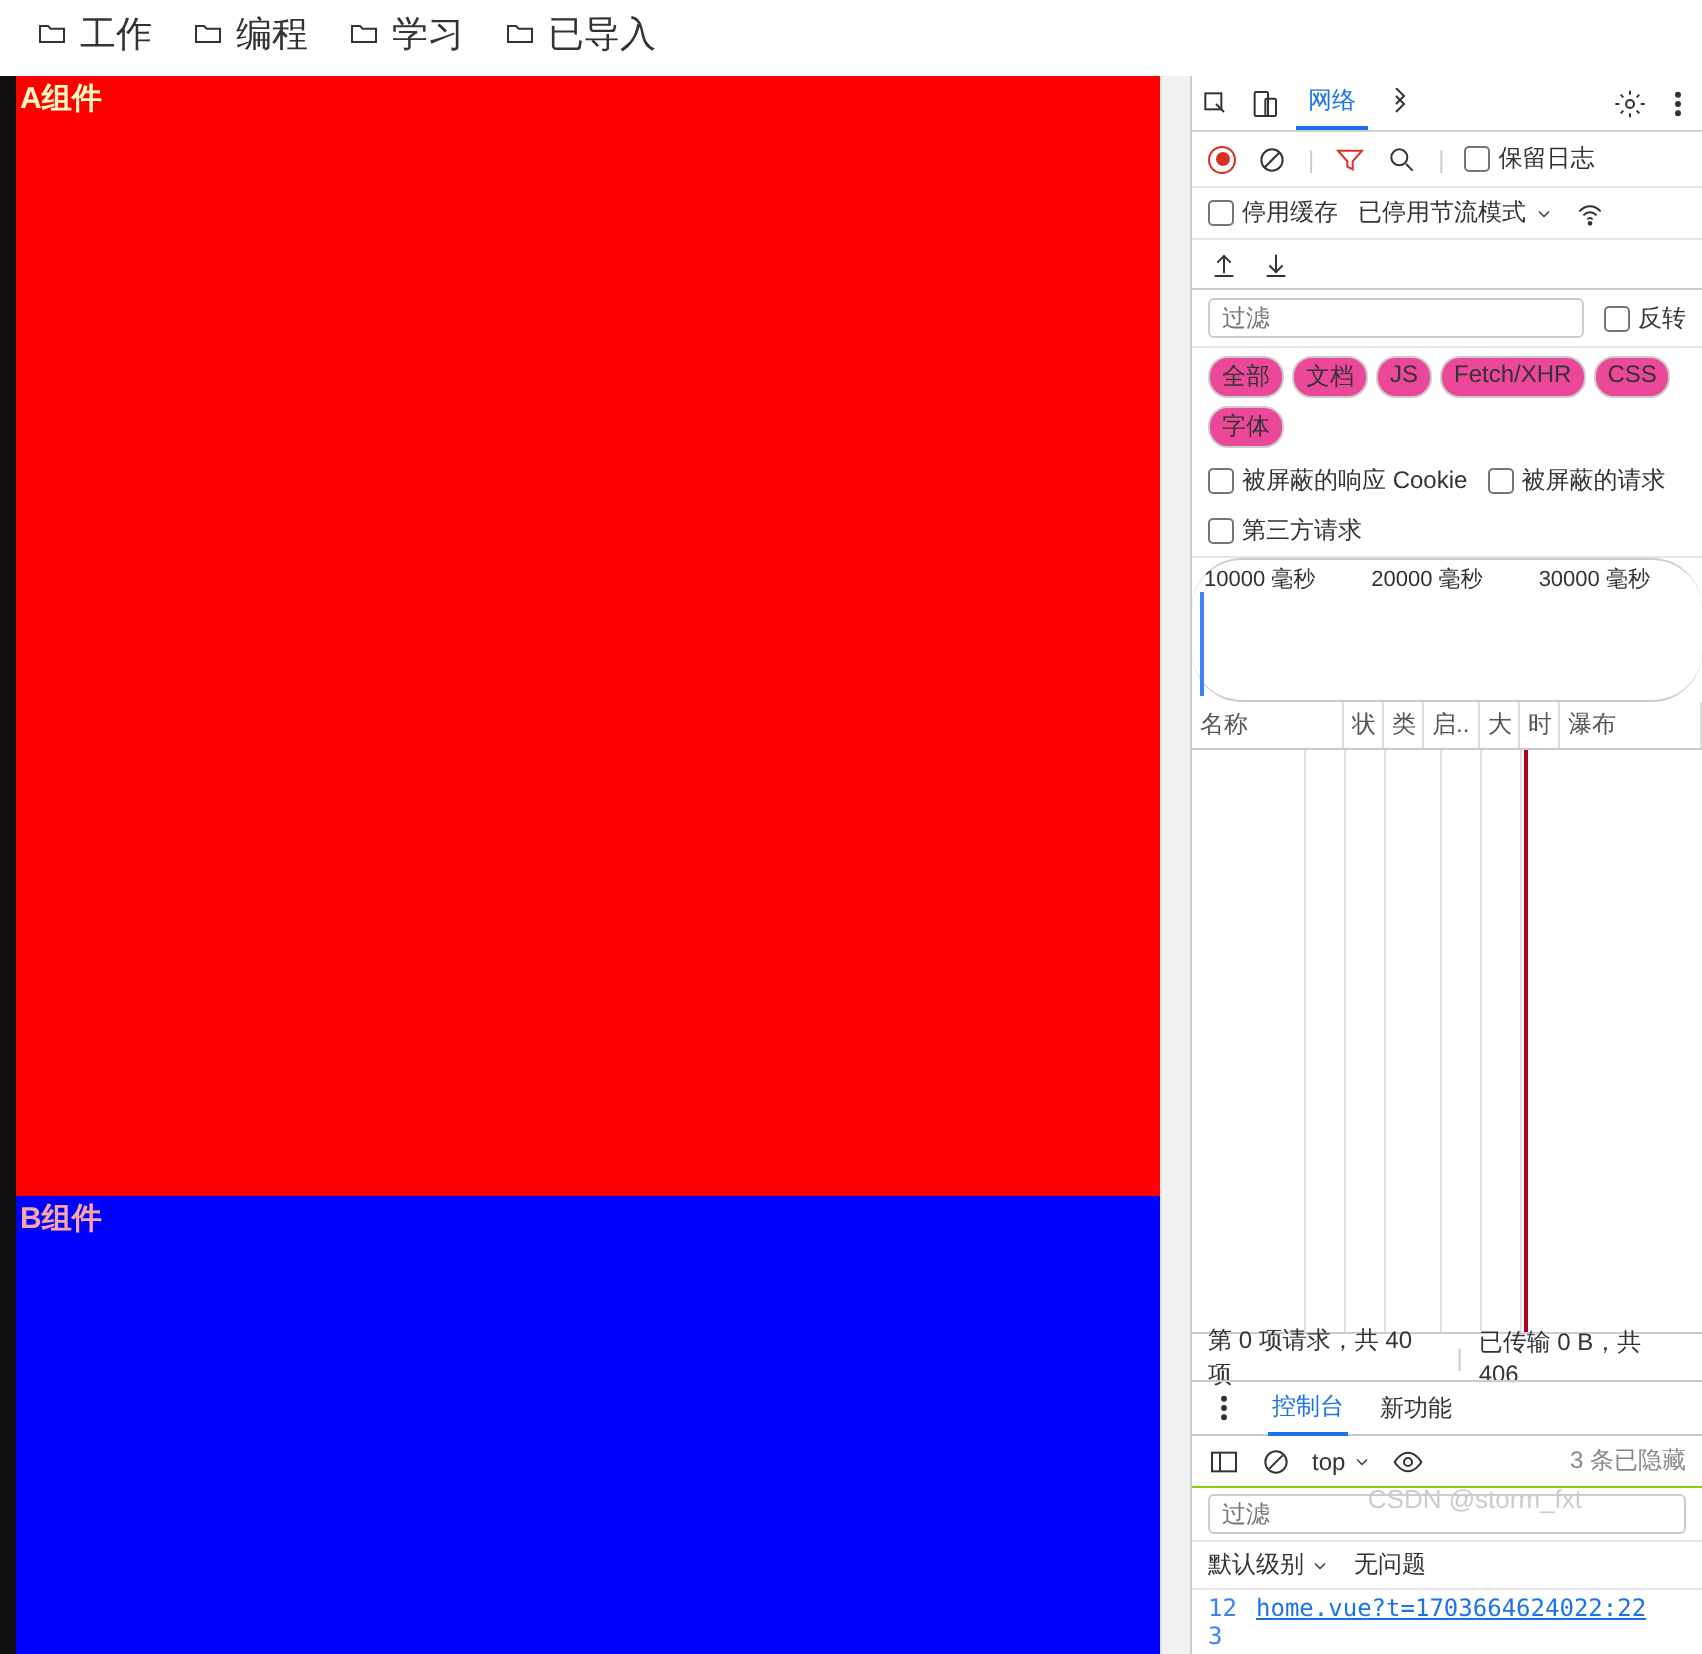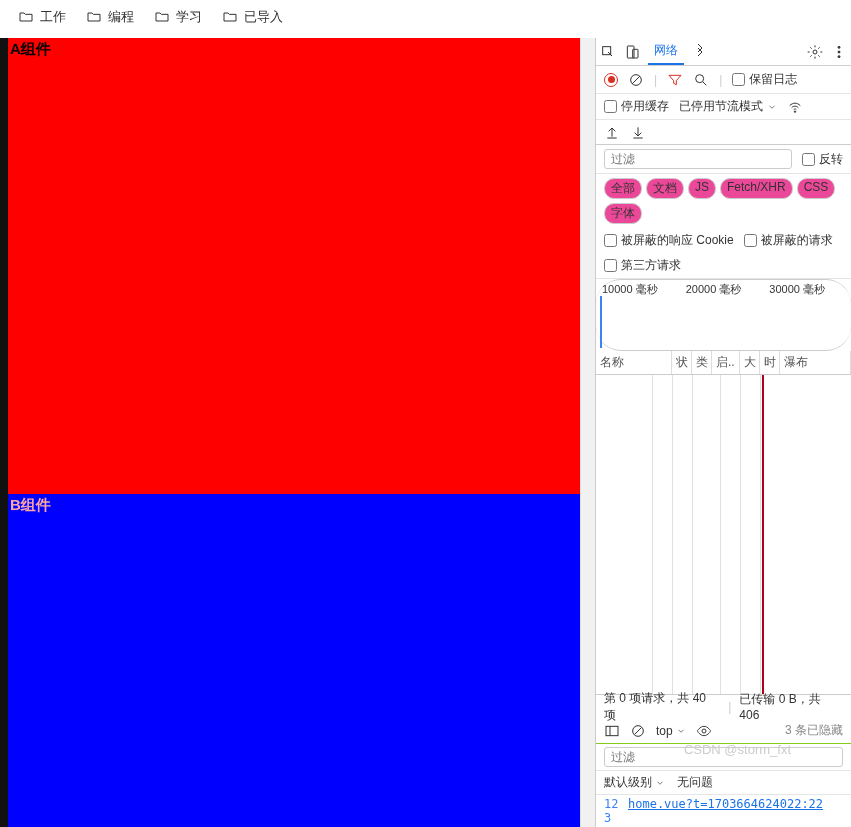--- a/index.html
+++ b/index.html
@@ -1,24 +1,24 @@
 <!DOCTYPE html>
 <html><head>
 <meta charset="utf-8">
 <style>
 * { box-sizing: border-box; margin: 0; padding: 0; }
 body { font-family: "Microsoft YaHei", Arial, sans-serif; font-size: 12px; color: #333; width: 851px; height: 827px; overflow: hidden; background: #fff; }
 .root { display: flex; flex-direction: column; height: 100%; }
 .bookmarks { display: flex; align-items: center; gap: 20px; padding: 6px 18px 10px; height: 38px; }
-.bm { display: flex; align-items: center; gap: 6px; cursor: pointer; color: #333; font-size: 13px; }
+.bm { display: flex; align-items: center; gap: 6px; cursor: pointer; color: #333; font-size: 18px; }
 .bm svg { width: 16px; height: 16px; }
 .main { display: flex; flex: 1; min-height: 0; }
 .leftcol { display: flex; flex-direction: column; width: 8px; background: #111; }
 .page { width: 572px; display: flex; flex-direction: column; }
-.compA { background: #ff0000; height: 456px; color: #000000; font-weight: bold; font-size: 15px; padding: 2px 2px; }
+.compA { background: #ff0000; height: 560px; color: #fef9c3; font-weight: bold; font-size: 15px; padding: 2px 2px; }
 .compB { background: #0000ff; flex: 1; color: #fca5a5; font-weight: bold; font-size: 15px; padding: 2px 2px; }
 .scroll { width: 15px; background: #f1f1f1; border-left: 1px solid #e0e0e0; }
 .devtools { flex: 1; display: flex; flex-direction: column; border-left: 1px solid #ccc; background: #fff; min-width: 0; }
 .dt-tabs { display: flex; align-items: center; height: 28px; border-bottom: 1px solid #d0d0d0; padding: 0 4px; gap: 8px; }
 .dt-tab { padding: 4px 6px; cursor: pointer; color: #333; }
 .dt-tab.active { color: #1a73e8; border-bottom: 2px solid #1a73e8; }
 .dt-tabs .spacer { flex: 1; }
 .icon { width: 16px; height: 16px; display: inline-flex; align-items: center; justify-content: center; }
 .toolbar { display: flex; align-items: center; gap: 10px; padding: 4px 8px; border-bottom: 1px solid #e5e5e5; height: 28px; }
 .funnel { color: #d93025; }
@@ -259,20 +259,31 @@
         <div class="vline" style="left:164px"></div>
         <div class="vline red" style="left:166px"></div>
       </div>
 
       <div class="status">
         <span>第 0 项请求，共 40 项</span>
         <span class="sep">|</span>
         <span>已传输 0 B，共 406 </span>
       </div>
 
+      <div class="consoleTabs">
+        <span class="icon">
+            <svg viewBox="0 0 24 24">
+              <circle cx="12" cy="5" r="1.5" fill="currentColor"></circle>
+              <circle cx="12" cy="12" r="1.5" fill="currentColor"></circle>
+              <circle cx="12" cy="19" r="1.5" fill="currentColor"></circle>
+            </svg>
+          </span>
+        <span class="tab active">控制台</span>
+        <span class="tab">新功能</span>
+      </div>
 
       <div class="ctool">
         <span class="icon">
             <svg viewBox="0 0 24 24">
               <rect x="3" y="5" width="18" height="14"></rect>
               <path d="M9 5v14"></path>
             </svg>
           </span>
         <span class="icon">
             <svg viewBox="0 0 24 24">

